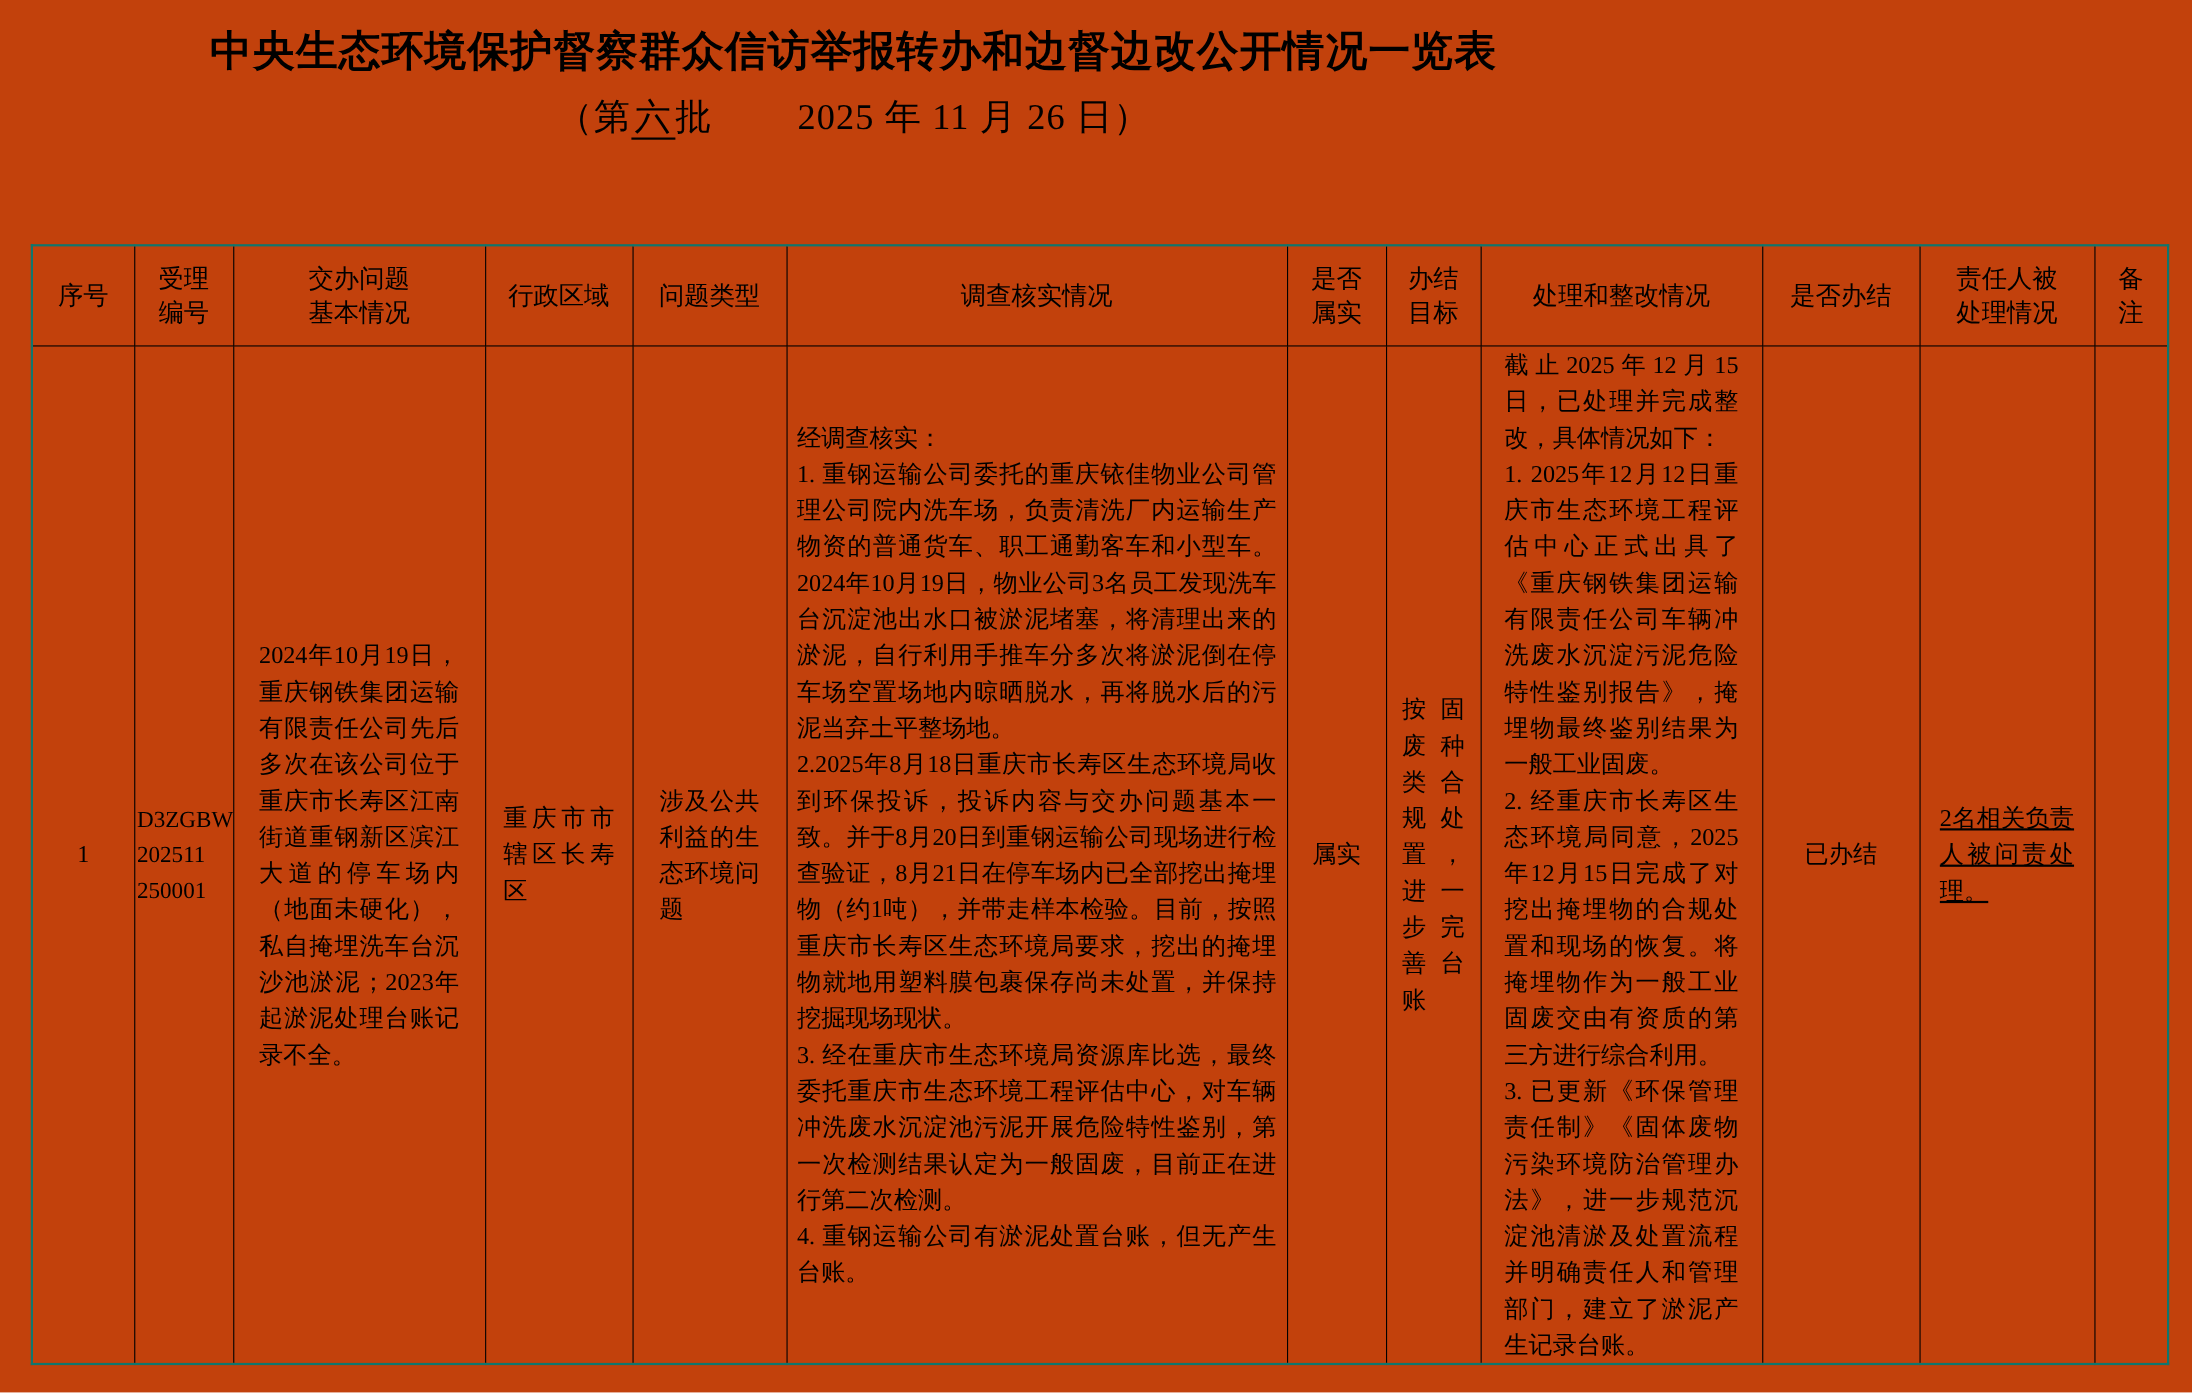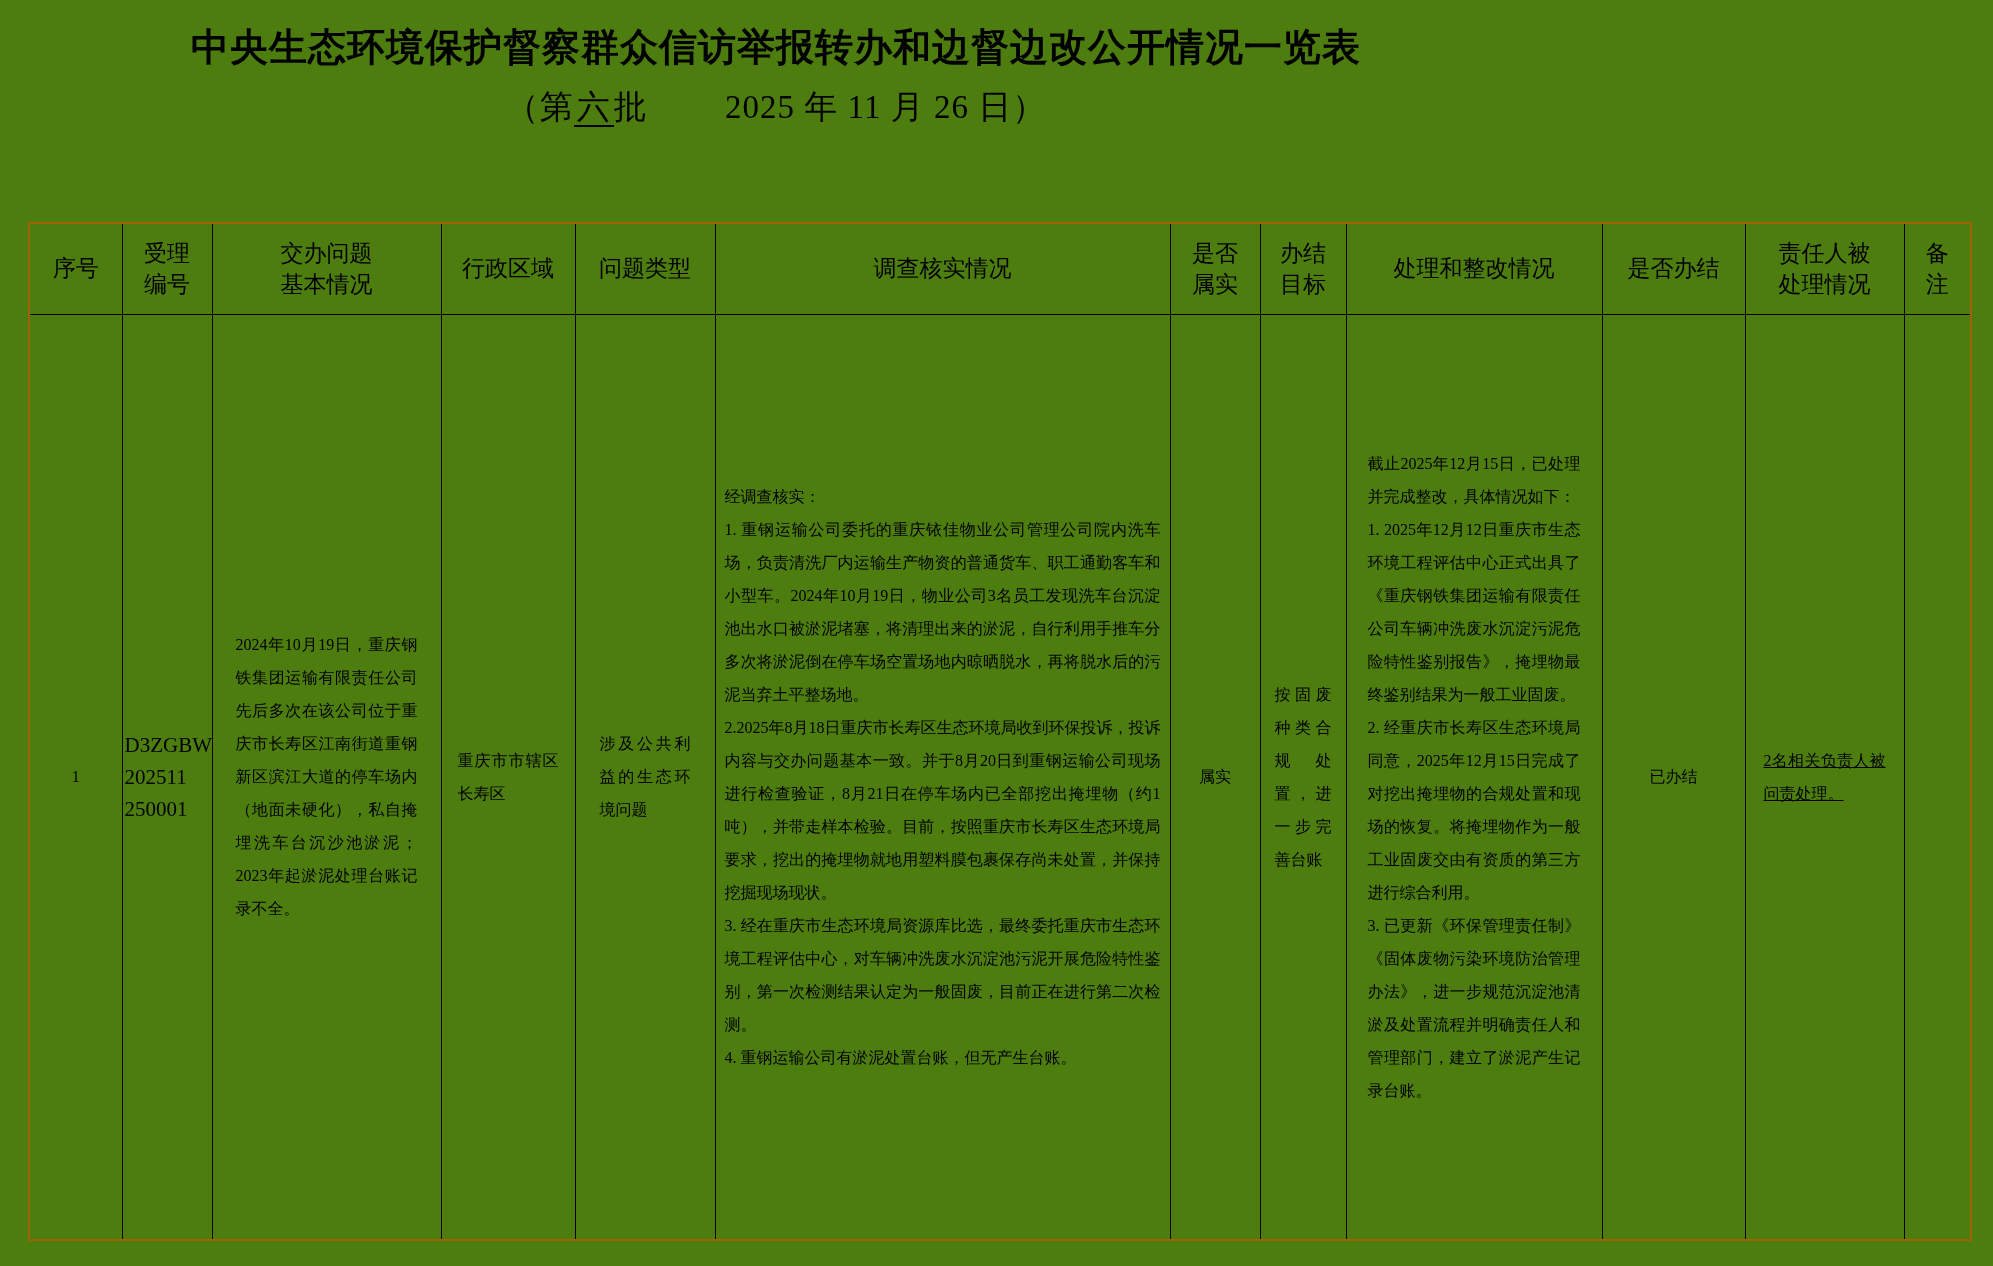--- a/index.html
+++ b/index.html
@@ -1,21 +1,21 @@
 <!DOCTYPE html>
 <html><head>
 <meta charset="utf-8">
 <style>
   * { box-sizing: border-box; }
   html, body { margin: 0; padding: 0; background: #ffffff; }
   .page {
     position: relative;
     width: 1993px;
     height: 1266px;
-    background: #4d7c0f;
+    background: #c2410c;
     color: #000000;
     font-family: "Liberation Serif", serif;
     overflow: hidden;
   }
   .doc-header {
     position: absolute;
     left: 0;
     top: 24px;
     width: 1552px;
     text-align: center;
@@ -38,39 +38,39 @@
     border-bottom: 2px solid #000;
     padding: 0 3px;
   }
   table.report {
     position: absolute;
     left: 28px;
     top: 222px;
     width: 1942px;
     border-collapse: collapse;
     table-layout: fixed;
-    border: 2px solid #a16207;
+    border: 2px solid #0f766e;
   }
   .report th, .report td {
     border: 1px solid #000;
     vertical-align: middle;
     overflow: hidden;
   }
   .report th {
     font-weight: normal;
     font-size: 23px;
     line-height: 31px;
     text-align: center;
     white-space: pre-line;
     height: 91px;
     padding: 2px;
   }
   .report tr.data-row { height: 926px; }
   .report td {
-    font-size: 16px;
+    font-size: 22px;
     line-height: 33px;
   }
   td.c-center { text-align: center; }
   td.c-pre    { white-space: pre-line; }
   td.c-just   { text-align: justify; }
   td.cell-case-no      { text-align: left; white-space: pre-line; font-size: 21px; line-height: 32px; padding: 0 2px; }
   td.cell-problem      { padding: 0 23px; }
   td.cell-region       { padding: 0 16px; }
   td.cell-type         { padding: 0 24px; margin-left: 36px; }
   td.cell-investigation{ padding: 0 9px; }

